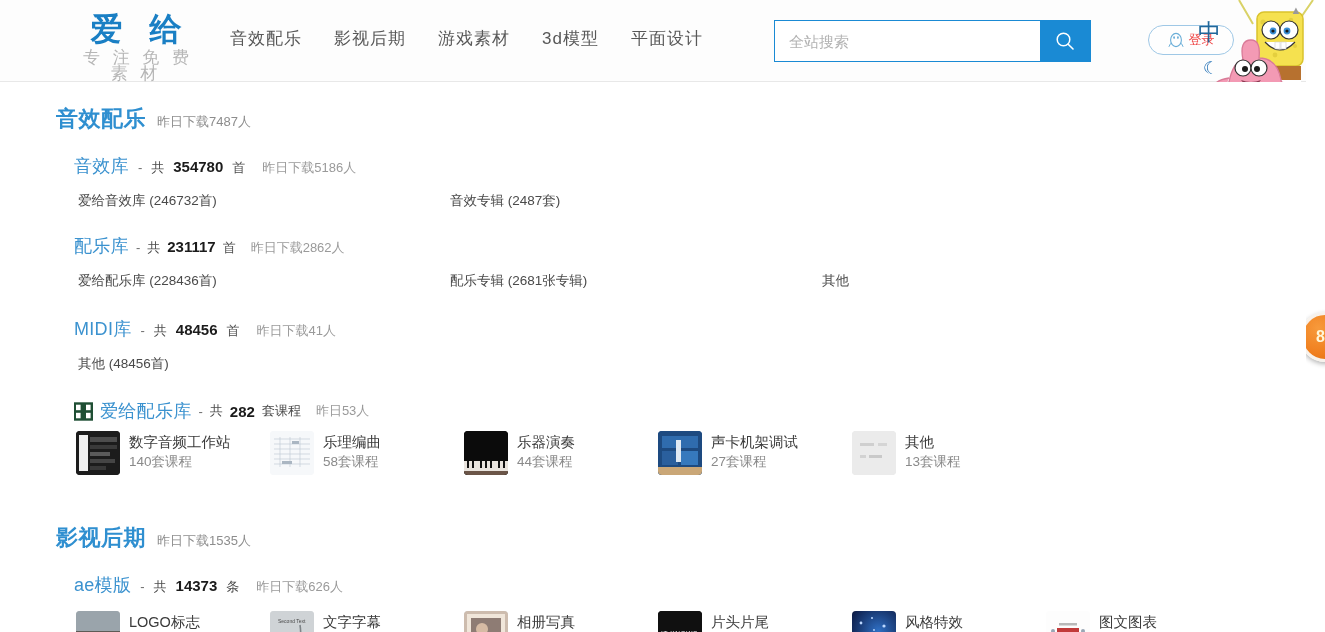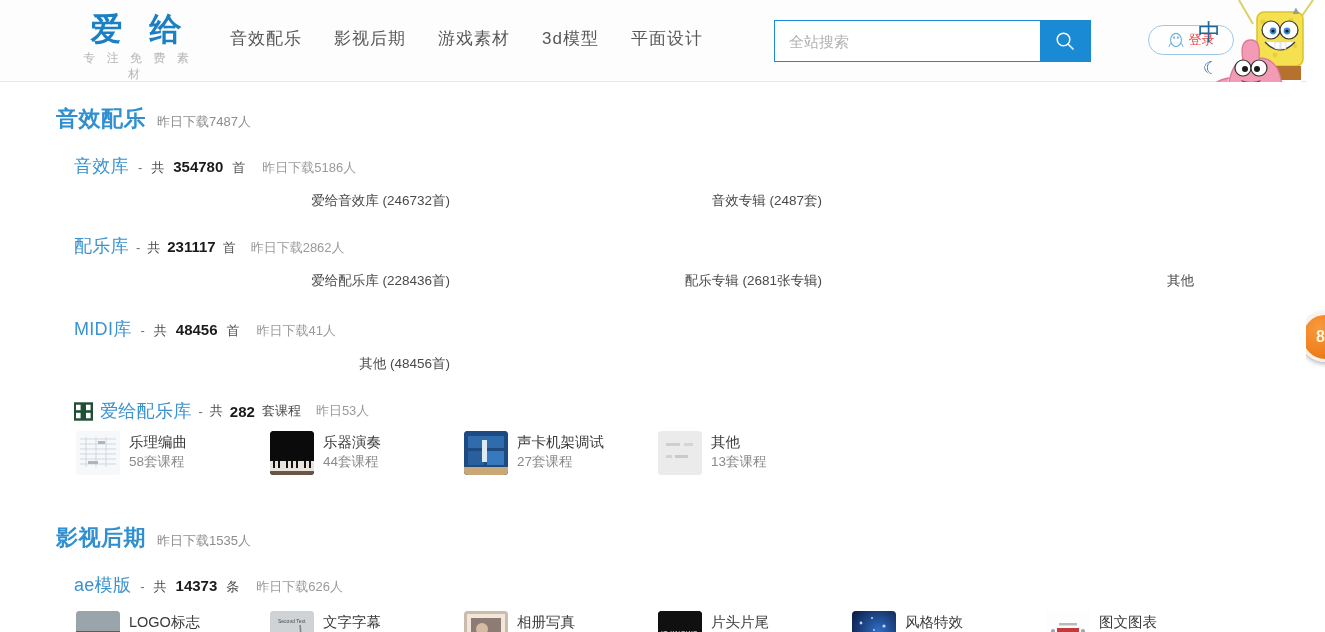--- a/index.html
+++ b/index.html
@@ -40,21 +40,21 @@
     color: #1a7fc4;
     font-size: 32px;
     font-weight: bold;
     letter-spacing: 8px;
     line-height: 38px;
     font-family: "DejaVu Sans", "Liberation Sans", sans-serif;
     text-indent: 8px;
   }
   .logo-sub {
     color: #b6b6b6;
-    font-size: 12px;
+    font-size: 17px;
     letter-spacing: 4px;
     line-height: 16px;
     text-indent: 4px;
     margin-top: 2px;
   }
 
   .nav {
     position: absolute;
     left: 230px;
     top: 27px;
@@ -238,21 +238,20 @@
   .lib-meta {
     color: #9a9a9a;
     font-size: 13px;
     margin-left: 8px;
   }
 
   .sub-row {
     display: flex;
     padding-left: 22px;
     margin-top: 14px;
-    text-align: right;
   }
   .sub-item {
     color: #4a4a4a;
     font-size: 13.5px;
     cursor: pointer;
     white-space: nowrap;
   }
   .sub-col-1 { width: 372px; }
   .sub-col-2 { width: 372px; }
   .sub-col-3 { width: 372px; }
@@ -459,20 +458,37 @@
         <span class="lib-name">爱给配乐库</span>
         <span class="lib-dash">-</span>
         <span class="lib-unit-pre">共</span>
         <span class="lib-count">282</span>
         <span class="lib-unit">套课程</span>
         <span class="lib-meta">昨日53人</span>
       </div>
 
       <div class="card-grid">
 
+        <div class="card">
+          <div class="card-thumb" style="background:#2b2b2b;">
+            <svg viewBox="0 0 44 44" width="44" height="44">
+              <rect width="44" height="44" fill="#1c1c1c"></rect>
+              <rect x="3" y="4" width="9" height="36" fill="#efefef"></rect>
+              <rect x="14" y="6" width="27" height="5" fill="#4d4d4d"></rect>
+              <rect x="14" y="14" width="27" height="4" fill="#3a3a3a"></rect>
+              <rect x="14" y="21" width="20" height="4" fill="#5a5a5a"></rect>
+              <rect x="14" y="28" width="25" height="4" fill="#454545"></rect>
+              <rect x="14" y="35" width="16" height="4" fill="#383838"></rect>
+            </svg>
+          </div>
+          <div class="card-text">
+            <div class="card-title">数字音频工作站</div>
+            <div class="card-sub">140套课程</div>
+          </div>
+        </div>
 
         <div class="card">
           <div class="card-thumb" style="background:#f4f6f8;">
             <svg viewBox="0 0 44 44" width="44" height="44">
               <rect width="44" height="44" fill="#f6f8fa"></rect>
               <g stroke="#c3cdd6" stroke-width="0.7">
                 <line x1="4" y1="8" x2="40" y2="8"></line>
                   <line x1="4" y1="13" x2="40" y2="13"></line>
                 <line x1="4" y1="18" x2="40" y2="18"></line>
                   <line x1="4" y1="23" x2="40" y2="23"></line>

